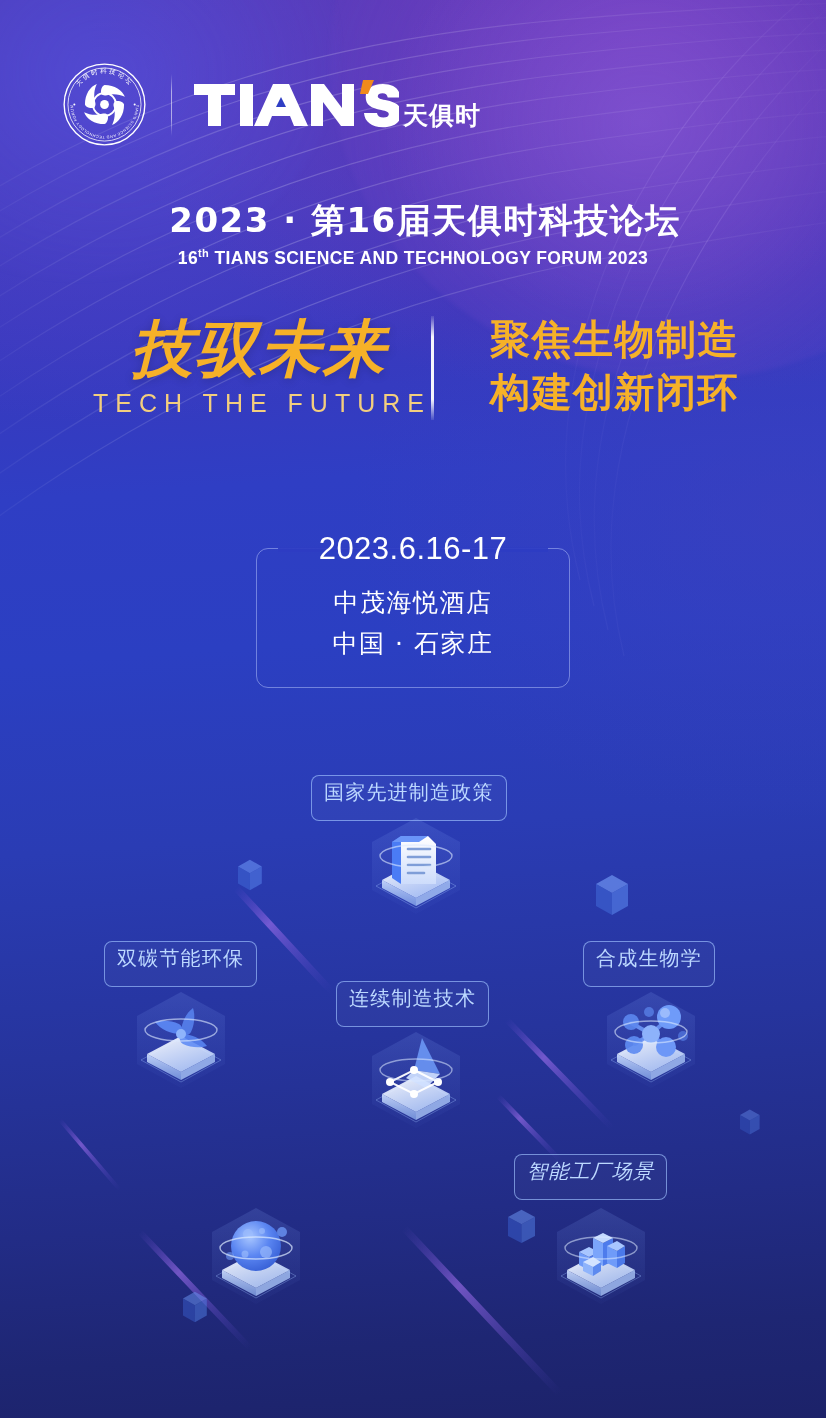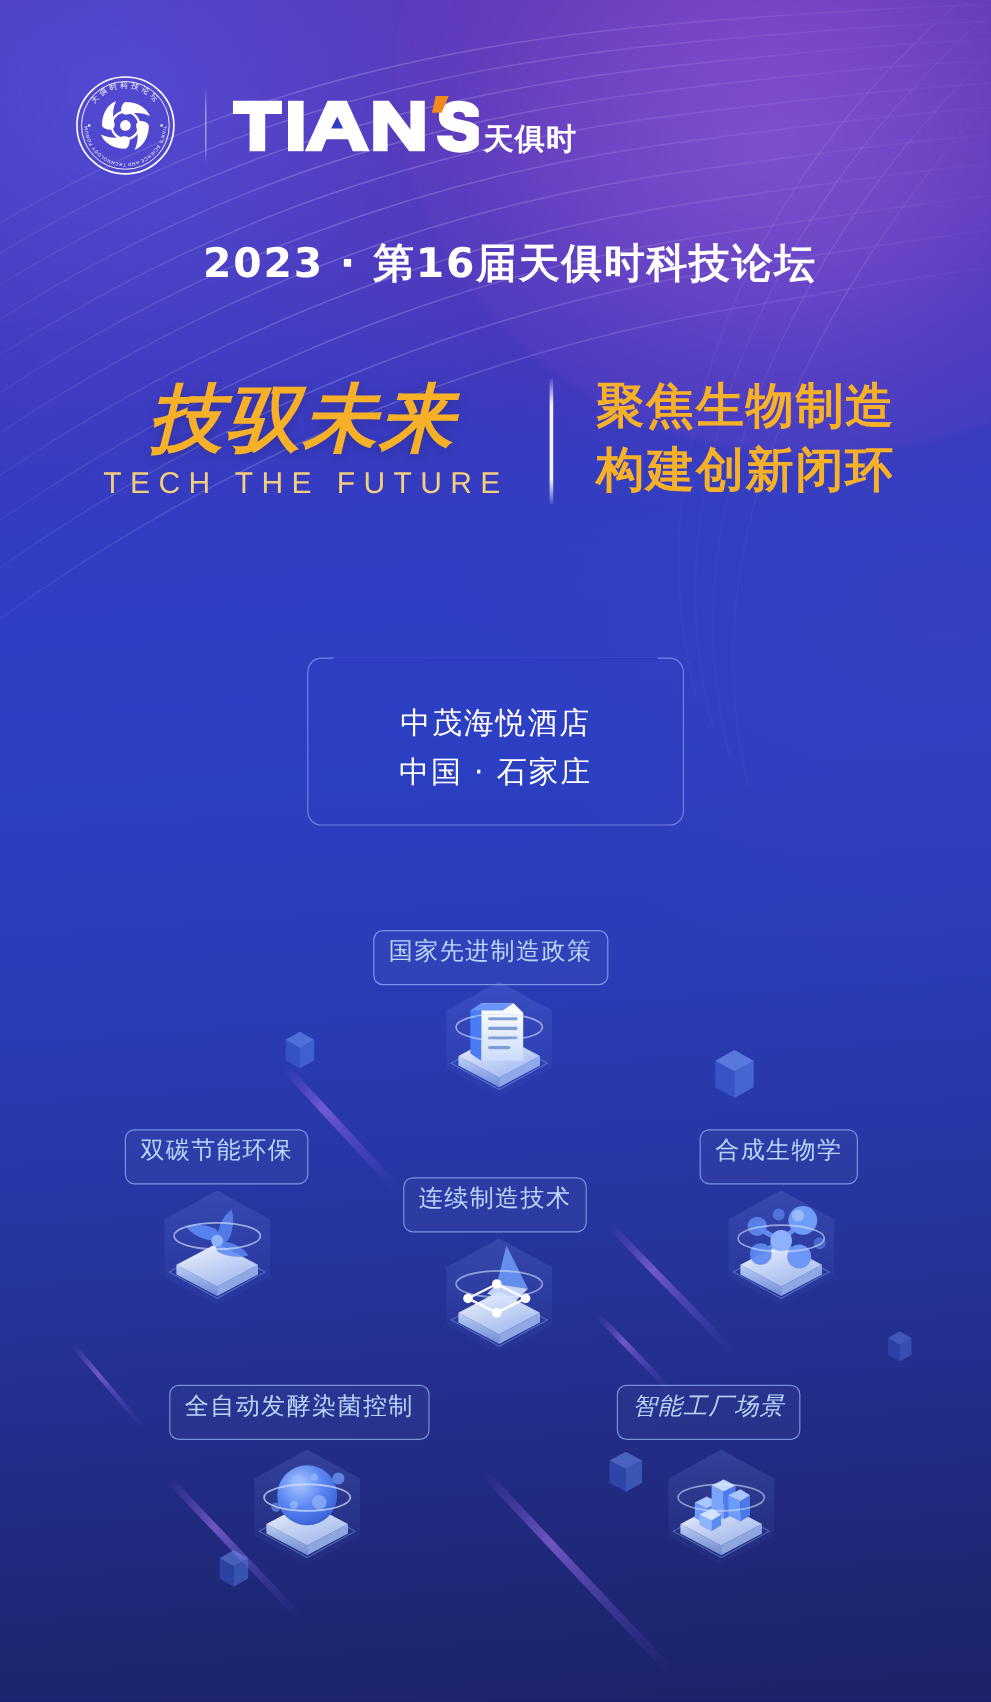--- a/index.html
+++ b/index.html
@@ -70,41 +70,41 @@
   .title-en {
     margin-top:6px;
     font-size:17.5px; font-weight:bold; color:#ffffff;
     letter-spacing:0.4px; line-height:1.2;
     font-family:"Liberation Sans",sans-serif;
   }
   .title-en sup { font-size:11px; vertical-align:super; }
 
   
   .slogan { position:absolute; left:0; right:0; top:312px; display:flex; justify-content:center; align-items:center; }
-  .slogan-left { text-align:center; padding-right:34px; }
+  .slogan-left { text-align:center; }
   .slogan-cn {
     font-size:62px; font-weight:bold; color:#f6b128;
     letter-spacing:2px; line-height:1.08;
     font-family:"DejaVu Sans",sans-serif;
     font-style:italic;
     text-shadow:0 2px 10px rgba(0,0,0,0.18);
   }
   .slogan-en {
     margin-top:9px;
     font-size:25px; color:#f3ce7e; font-weight:normal;
     letter-spacing:7px; line-height:1;
     font-family:Liberation Sans, sans-serif;
     padding-left:6px;
   }
   .slogan-div {
     width:3px; height:104px;
     background:linear-gradient(180deg, rgba(255,255,255,0.1) 0%, rgba(255,255,255,0.95) 20%, rgba(255,255,255,0.95) 80%, rgba(255,255,255,0.1) 100%);
     margin-top:4px;
   }
-  .slogan-right { padding-left:36px; }
+  .slogan-right { padding-left:56px; }
   .slogan-r-line {
     font-size:40px; font-weight:bold; color:#f6b128;
     letter-spacing:1.5px; line-height:1.32;
     font-family:"DejaVu Sans",sans-serif;
     white-space:nowrap;
   }
 
   
   .datecard {
     position:absolute; left:256px; top:548px;
@@ -300,36 +300,40 @@
         </g>
 
         <polygon points="169,0 180,0 174,14 166,14" fill="#f08a1c"></polygon>
       </svg>
       <div class="wm-cn">天俱时</div>
     </div>
   </div>
 
   <div class="title-block">
     <div class="title-cn">2023 · 第16届天俱时科技论坛</div>
+    <div class="title-en">
+      <span>16</span><sup>th</sup><span> TIANS SCIENCE AND TECHNOLOGY FORUM 2023</span>
+    </div>
   </div>
 
   <div class="slogan">
     <div class="slogan-left">
       <div class="slogan-cn">技驭未来</div>
       <div class="slogan-en">TECH THE FUTURE</div>
     </div>
     <div class="slogan-div"></div>
     <div class="slogan-right">
       <div class="slogan-r-line">聚焦生物制造</div>
       <div class="slogan-r-line">构建创新闭环</div>
     </div>
   </div>
 
   <div class="datecard">
     <div class="date-mask"></div>
+    <div class="date-text">2023.6.16-17</div>
     <div class="venue">
       <div class="venue-line">中茂海悦酒店</div>
       <div class="venue-line">中国 · 石家庄</div>
     </div>
   </div>
 
   <div class="topic" style="left:311px; top:775px;">
     <span class="badge">国家先进制造政策</span>
   </div>
   <svg class="topic-icon" style="position:absolute; left:356px; top:816px;" width="120" height="104" viewBox="0 0 120 104">
@@ -430,23 +434,20 @@
     </g>
     <g fill="#ffffff">
       <circle cx="58" cy="40" r="4"></circle>
         <circle cx="82" cy="52" r="4"></circle>
       <circle cx="58" cy="64" r="4"></circle>
         <circle cx="34" cy="52" r="4"></circle>
     </g>
     <ellipse cx="60" cy="40" rx="36" ry="11" fill="none" stroke="#dce9ff" stroke-opacity="0.55" stroke-width="1.4"></ellipse>
   </svg>
 
-  <div class="topic" style="left:141px; top:1154px;">
-    <span class="badge">全自动发酵染菌控制</span>
-  </div>
   <svg class="topic-icon" style="position:absolute; left:196px; top:1204px;" width="120" height="110" viewBox="0 0 120 110">
     <defs>
       <radialGradient id="sph" cx="38%" cy="32%" r="70%">
         <stop offset="0%" stop-color="#a8c6ff"></stop>
         <stop offset="55%" stop-color="#5b86f2"></stop>
         <stop offset="100%" stop-color="#3a63d8"></stop>
       </radialGradient>
     </defs>
     <polygon points="60,4 104,28 104,76 60,100 16,76 16,28" fill="url(#hexg)"></polygon>
     <polygon points="60,94 100,72 60,50 20,72" fill="none" stroke="#9ec0ff" stroke-opacity="0.35" stroke-width="1"></polygon>

